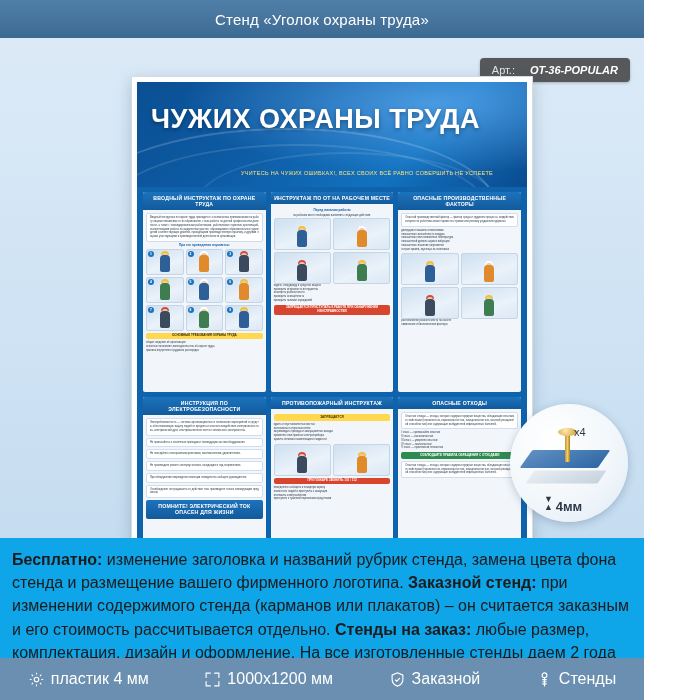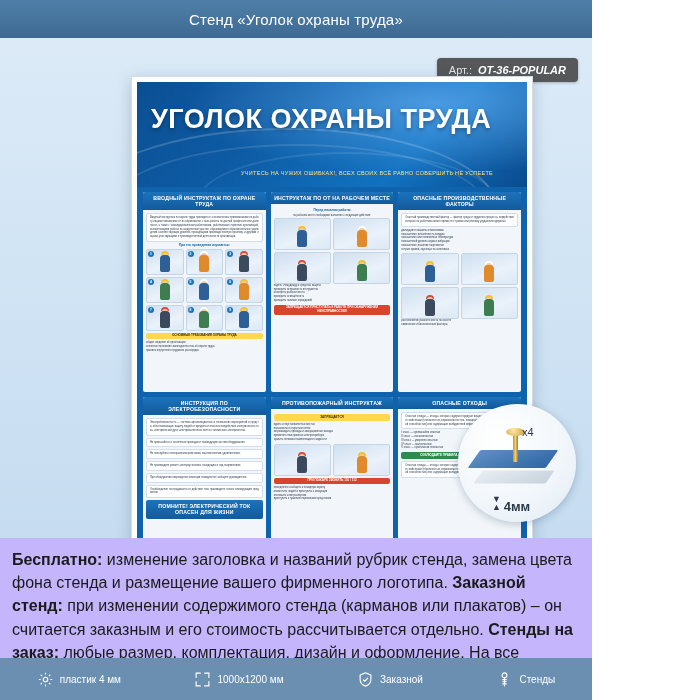--- a/index.html
+++ b/index.html
@@ -5,22 +5,22 @@
   * { box-sizing: border-box; }
   html, body {
     margin: 0; padding: 0;
     width: 700px; height: 700px;
     font-family: "Liberation Sans", sans-serif;
     background: #ffffff;
     overflow: hidden;
   }
   .page {
     position: relative;
-    width: 592px; height: 700px;
-    background: #c4b5fd;
+    width: 644px; height: 700px;
+    background: #0ea5e9;
     border-radius: 20px;
   }
   
   .header {
     height: 38px;
     background: linear-gradient(180deg, #4f7fa8 0%, #3d6a92 100%);
     color: #ffffff;
     display: flex;
     align-items: center;
     justify-content: center;
@@ -36,21 +36,21 @@
   }
   .art-badge {
     position: absolute;
     top: 20px; right: 14px;
     background: #56585a;
     color: #ffffff;
     border-radius: 4px;
     padding: 6px 12px;
     font-size: 11px;
     display: flex;
-    gap: 6px;
+    gap: 15px;
     align-items: baseline;
     box-shadow: 0 1px 3px rgba(0,0,0,.25);
   }
   .art-badge .lbl { opacity: .85; }
   .art-badge .val { font-weight: bold; font-style: italic; }
 
   
   .stand {
     position: absolute;
     left: 131px; top: 38px;
@@ -326,21 +326,21 @@
   .specbar {
     position: absolute;
     left: 0; bottom: 0;
     width: 100%;
     height: 42px;
     background: #6a8fb0;
     color: #ffffff;
     display: flex;
     align-items: center;
     justify-content: space-around;
-    font-size: 10px;
+    font-size: 16px;
   }
   .spec {
     display: flex;
     align-items: center;
     gap: 6px;
     white-space: nowrap;
   }
   .spec .ic {
     width: 17px; height: 17px;
     display: inline-flex;
@@ -365,21 +365,21 @@
       <span class="val">OT-36-POPULAR</span>
     </div>
 
     <div class="stand">
       <div class="stand-inner">
 
         <div class="stand-top">
           <div class="swoosh sw1"></div>
           <div class="swoosh sw2"></div>
           <div class="swoosh sw3"></div>
-          <div class="stand-title">УГОЛОК ОХРАНЫ ТРУДА</div>
+          <div class="stand-title">ЧУЖИХ ОХРАНЫ ТРУДА</div>
           <div class="stand-sub">УЧИТЕСЬ НА ЧУЖИХ ОШИБКАХ!, ВСЕХ СВОИХ ВСЁ РАВНО СОВЕРШИТЬ НЕ УСПЕЕТЕ</div>
         </div>
 
         <div class="stand-body">
 
           <div class="row top">
 
             <div class="panel">
               <div class="panel-head">ВВОДНЫЙ ИНСТРУКТАЖ ПО ОХРАНЕ ТРУДА</div>
               <div class="panel-body">

